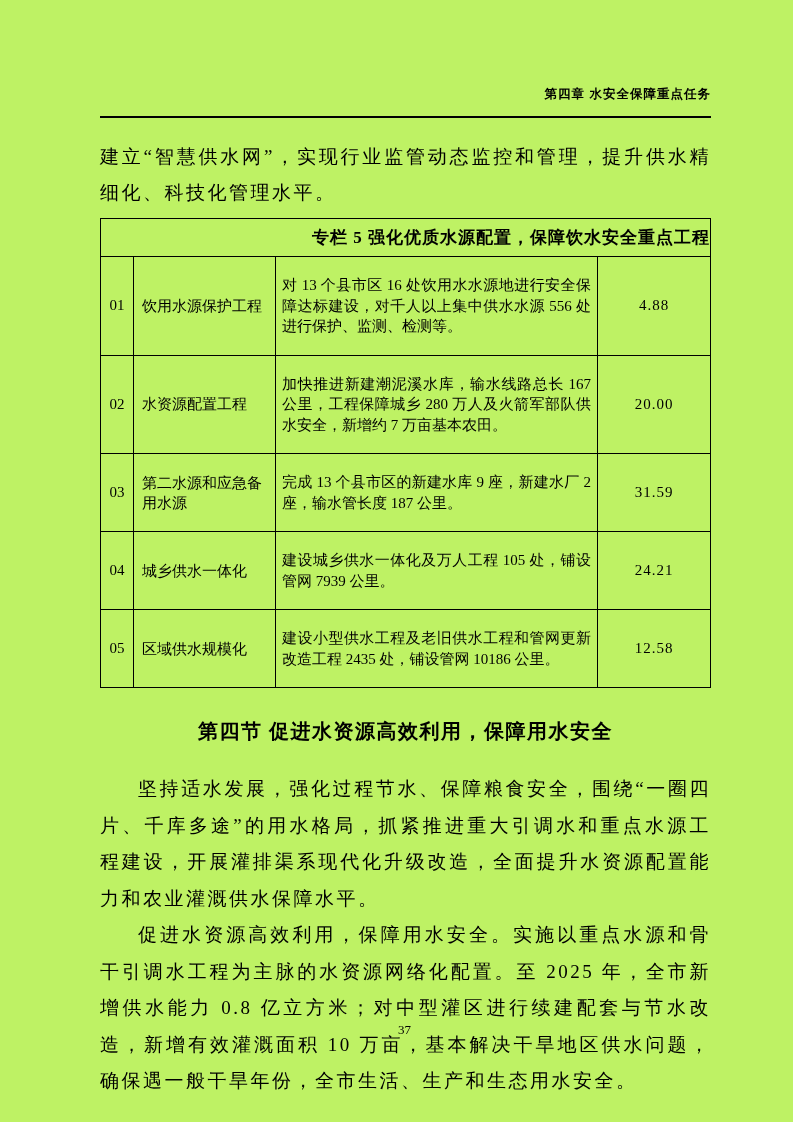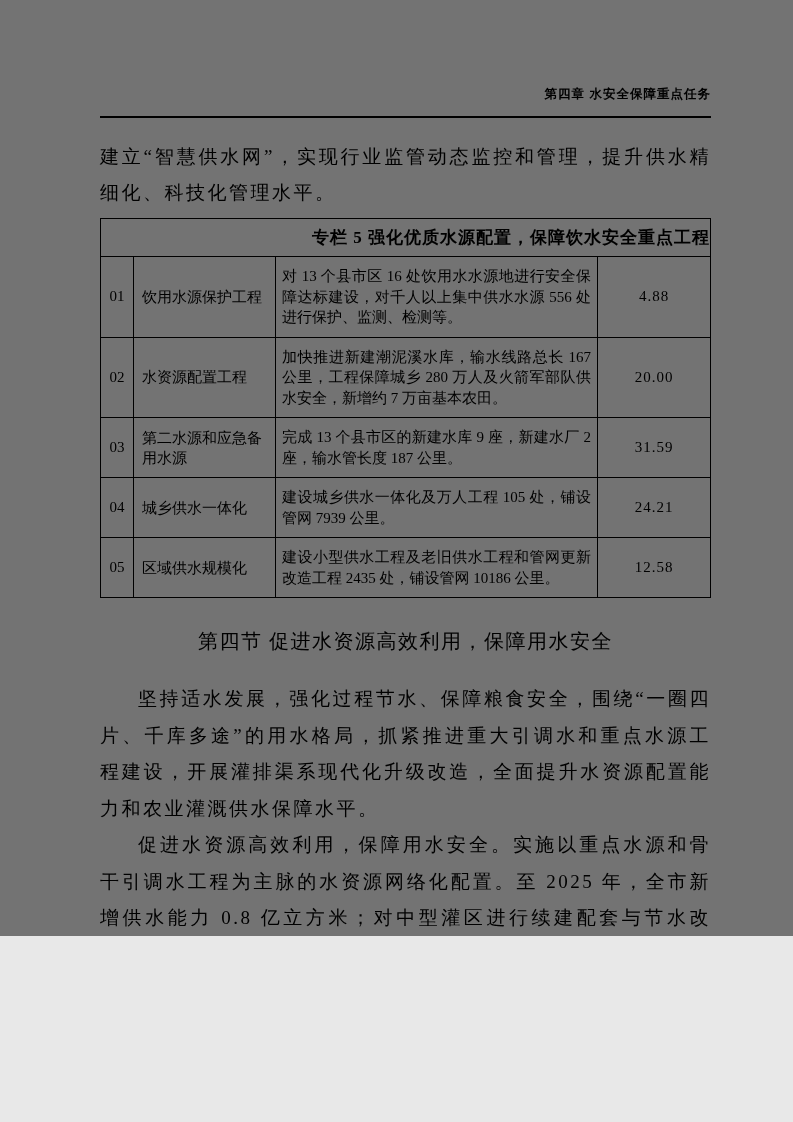--- a/index.html
+++ b/index.html
@@ -1,22 +1,22 @@
 <!DOCTYPE html>
 <html><head>
 <meta charset="utf-8">
 <style>
   * { margin: 0; padding: 0; box-sizing: border-box; }
   html, body { background: #e8e8e8; }
   .page {
     position: relative;
     width: 793px;
-    height: 936px;
+    height: 1122px;
     margin: 0 auto;
-    background: #737373;
+    background: #bef264;
     color: #000000;
     font-family: "Liberation Serif", "DejaVu Serif", serif;
     overflow: hidden;
   }
   .content {
     position: absolute;
     left: 100px;
     top: 0;
     width: 611px;
   }
@@ -77,34 +77,34 @@
   }
   td.c-name {
     text-align: left;
     vertical-align: middle;
     padding: 3px 4px 3px 8px;
     line-height: 20px;
   }
   td.c-content {
     text-align: justify;
     vertical-align: middle;
-    padding: 9px 6px;
+    padding: 18px 6px;
     line-height: 20.5px;
   }
   td.c-invest {
     text-align: center;
     vertical-align: middle;
     font-size: 15px;
     letter-spacing: 1px;
   }
   
   .section-title {
     margin-top: 30px;
     text-align: center;
-    font-weight: normal;
+    font-weight: bold;
     font-size: 20px;
     letter-spacing: 1.5px;
   }
   
   .body-para {
     margin-top: 0;
     font-size: 19px;
     line-height: 36.5px;
     letter-spacing: 2.5px;
     text-align: justify;

